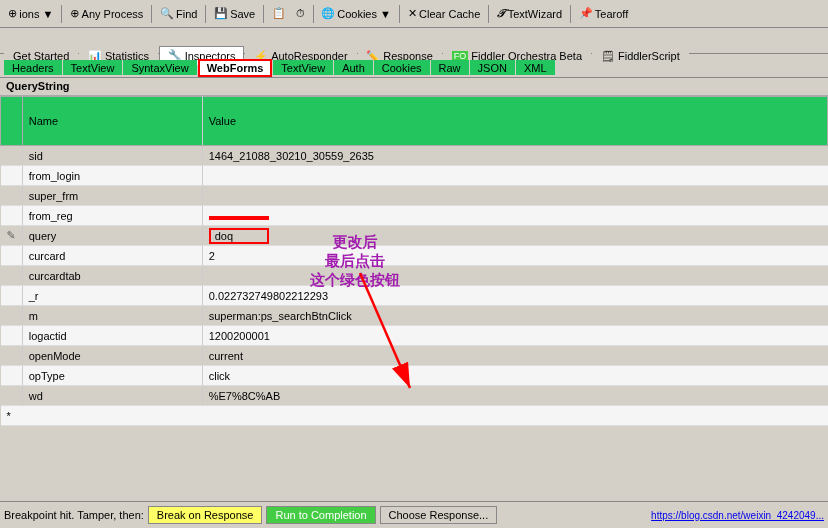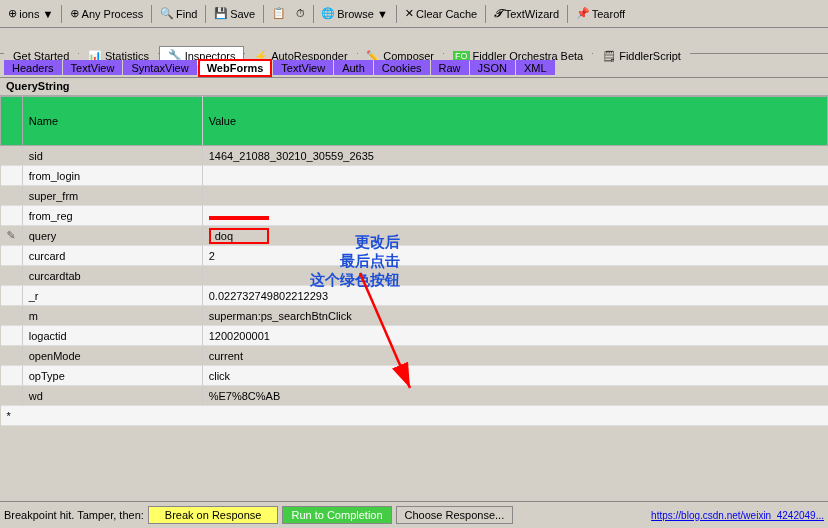--- a/index.html
+++ b/index.html
@@ -62,21 +62,21 @@
       background: #d4d0c8;
       padding: 2px 4px 0;
       gap: 1px;
       border-bottom: 1px solid #888;
       height: 24px;
     }
     .tab2 {
       padding: 1px 7px;
       cursor: pointer;
       font-size: 11px;
-      background: #8b5cf6;
+      background: #22c55e;
       border: 1px solid transparent;
       border-bottom: none;
       position: relative;
       top: 1px;
     }
     .tab2.active {
       background: #fff;
       border: 1px solid #888;
       border-bottom: 1px solid #fff;
     }
@@ -142,21 +142,21 @@
       position: absolute;
       bottom: 0;
       left: 0;
       right: 0;
     }
     .bottom-label {
       font-size: 11px;
       color: #000;
     }
     .btn-break {
-      padding: 2px 16px;
+      padding: 2px 8px;
       background: #ff6;
       border: 1px solid #888;
       cursor: pointer;
       font-size: 11px;
     }
     .btn-run {
       padding: 2px 8px;
       background: #4c4;
       border: 1px solid #888;
       cursor: pointer;
@@ -214,21 +214,21 @@
   <div class="toolbar-sep"></div>
   <div class="toolbar-item">
     <span>📋</span>
   </div>
   <div class="toolbar-item">
     <span>⏱</span>
   </div>
   <div class="toolbar-sep"></div>
   <div class="toolbar-item">
     <span>🌐</span>
-    <span>Browse ▼</span>
+    <span>Cookies ▼</span>
   </div>
   <div class="toolbar-sep"></div>
   <div class="toolbar-item">
     <span>✕</span>
     <span>Clear Cache</span>
   </div>
   <div class="toolbar-sep"></div>
   <div class="toolbar-item">
     <span style="font-style:italic;font-weight:bold;">𝒯</span>
     <span>TextWizard</span>
@@ -251,21 +251,21 @@
   <div class="tab active">
     <span>🔧</span>
     <span>Inspectors</span>
   </div>
   <div class="tab">
     <span>⚡</span>
     <span>AutoResponder</span>
   </div>
   <div class="tab">
     <span>✏️</span>
-    <span>Composer</span>
+    <span>Response</span>
   </div>
   <div class="tab">
     <span style="background:#4c4;color:#fff;padding:0 2px;font-size:9px;">FO</span>
     <span>Fiddler Orchestra Beta</span>
   </div>
   <div class="tab">
     <span>🗒</span>
     <span>FiddlerScript</span>
   </div>
 </div>
@@ -385,21 +385,21 @@
           <tr>
             <td>*</td>
             <td></td>
             <td></td>
           </tr>
         </tbody>
     </table>
   </div>
 
   <div style="position:absolute; top:155px; left:310px; pointer-events:none;">
-    <div style="color:#1d4ed8; font-size:15px; font-weight:bold; font-family:sans-serif; text-align:right;">
+    <div style="color:#a21caf; font-size:15px; font-weight:bold; font-family:sans-serif; text-align:center;">
       <div>更改后</div>
       <div>最后点击</div>
       <div>这个绿色按钮</div>
     </div>
 
     <svg width="120" height="130" style="position:absolute; top:40px; left:10px;">
       <defs>
         <marker id="arrowhead" markerWidth="10" markerHeight="7" refX="10" refY="3.5" orient="auto">
           <polygon points="0 0, 10 3.5, 0 7" fill="red"></polygon>
         </marker>

